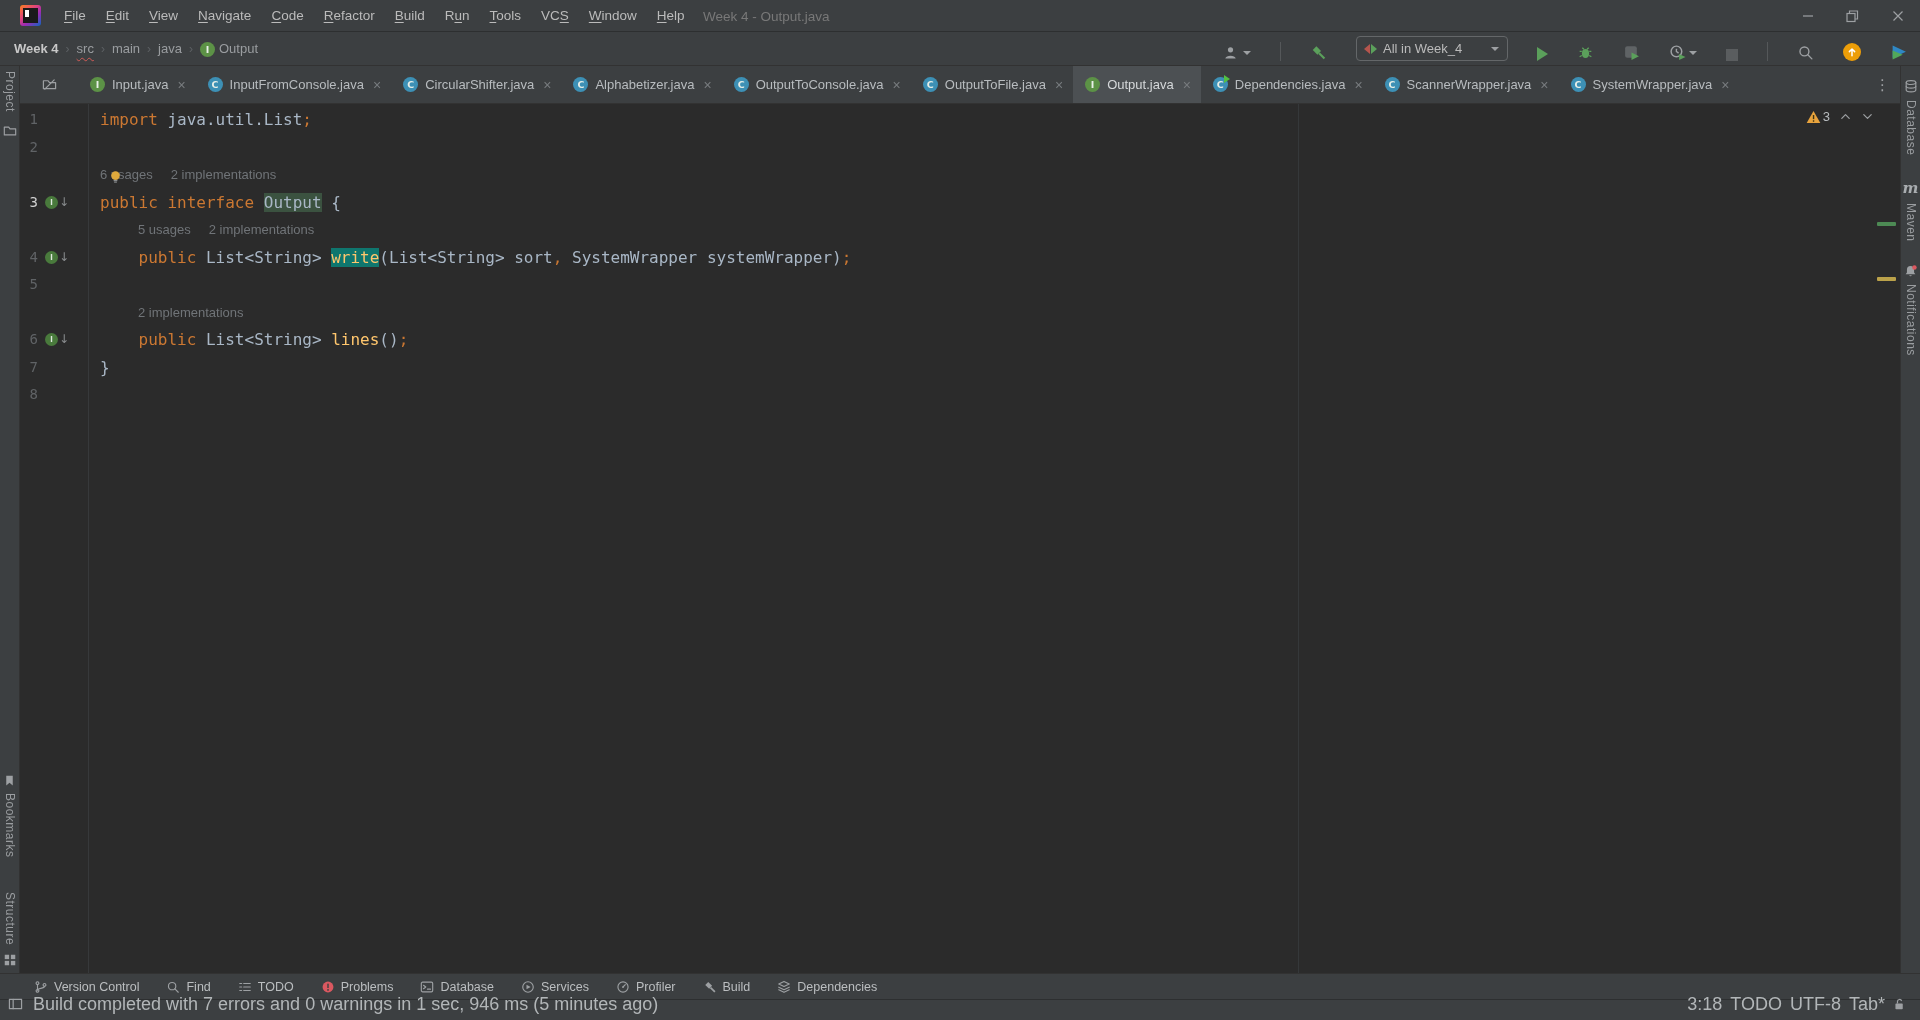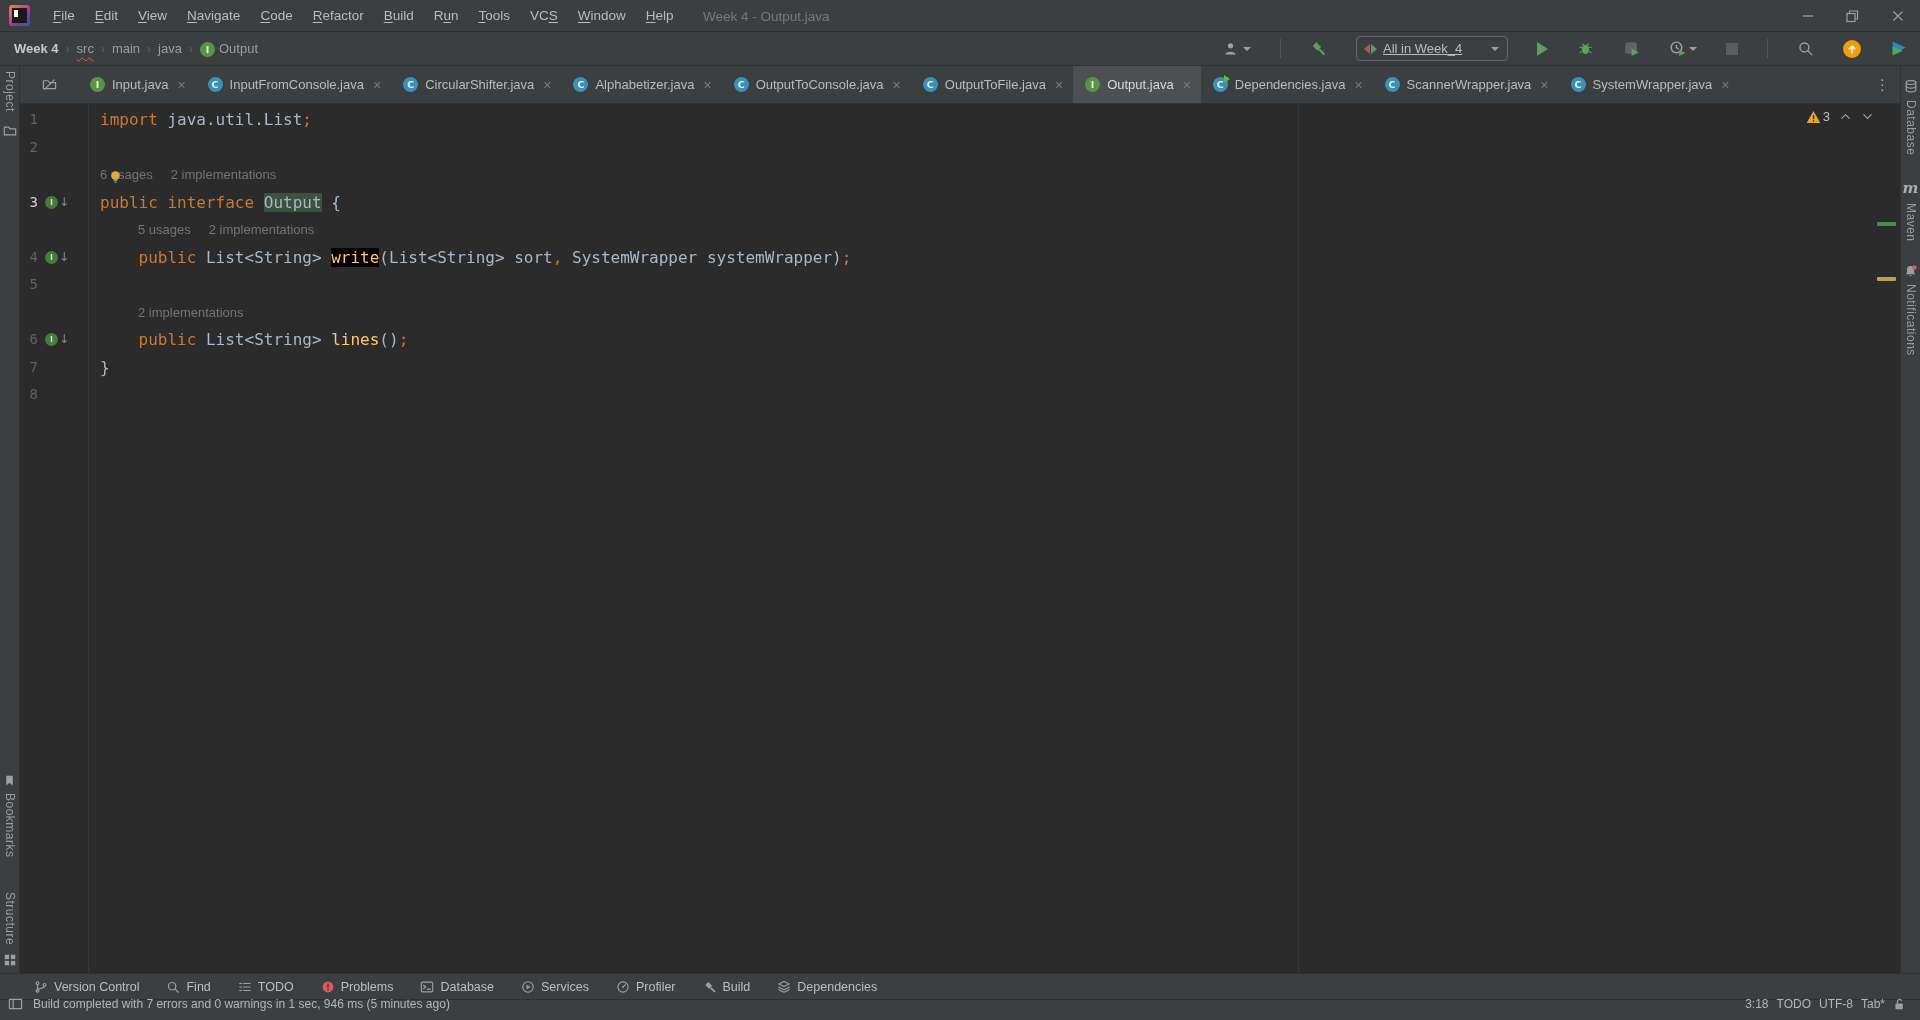--- a/index.html
+++ b/index.html
@@ -6,21 +6,21 @@
   html,body { width:1920px; height:1020px; overflow:hidden; }
   body {
     background:#2b2b2b;
     font-family:"Liberation Sans","DejaVu Sans",sans-serif;
     color:#bbbbbb; -webkit-font-smoothing:antialiased;
   }
   #app { width:1920px; height:1020px; display:flex; flex-direction:column; }
 
   
   .titlebar { height:32px; background:#3c3f41; display:flex; align-items:center;
-              border-bottom:1px solid #2d2f30; position:relative; flex:none; }
+              border-bottom:1px solid #2d2f30; position:relative; flex:none;padding-left:11px; }
   .logo { width:21px; height:21px; margin:0 13px 0 9px; border-radius:3px;
           background:linear-gradient(140deg,#fc801d 0%,#e1447d 38%,#9c2bb3 62%,#0b67c1 100%);
           position:relative; }
   .logo::after { content:""; position:absolute; left:3px; top:3px; width:15px; height:15px; background:#1a1a1a; }
   .logo .ij { position:absolute; left:5px; top:5px; width:4px; height:7px; border-left:2px solid #fff; border-right:2px solid #fff; z-index:1; }
   .menu { display:flex; align-items:center; height:100%; }
   .menu-item { padding:0 10px; font-size:13.5px; color:#bbbbbb; line-height:32px; cursor:default; }
   .menu-item u { text-underline-offset:2px; text-decoration-thickness:1px; }
   .win-title { position:absolute; left:703px; top:0; height:32px; display:flex; align-items:center;
                color:#787878; font-size:13.5px; }
@@ -30,21 +30,21 @@
 
   
   .toolbar2 { height:34px; background:#3c3f41; border-bottom:1px solid #323232;
               display:flex; align-items:center; justify-content:space-between; padding:0 12px 0 14px; flex:none; }
   .breadcrumbs { display:flex; align-items:center; gap:7px; font-size:13px; color:#9a9da0; }
   .crumb.bold { font-weight:bold; color:#c8c8c8; }
   .crumb.error { text-decoration:underline wavy #cf5b56 1px; text-underline-offset:4px; }
   .crumb-sep { color:#5c6063; font-size:12px; }
   .crumb .file-icon { margin-right:4px; }
 
-  .run-controls { display:flex; align-items:center; gap:29px;text-decoration:underline; }
+  .run-controls { display:flex; align-items:flex-end; gap:29px; }
   .tb-sep { width:1px; height:19px; background:#55585a; }
   .icon-btn { display:flex; align-items:center; justify-content:center; cursor:default; }
   .dd-arrow { width:0; height:0; border-left:4px solid transparent; border-right:4px solid transparent;
               border-top:4px solid #9da0a3; margin-left:3px; }
   .combo { height:25px; min-width:152px; border:1px solid #646769; border-radius:4px;
            display:flex; align-items:center; padding:0 8px 0 7px; gap:6px; font-size:13px; color:#bbb; }
   .cfg-tri { display:flex; }
   .cfg-tri .l { width:0;height:0;border-top:5px solid transparent;border-bottom:5px solid transparent;border-right:6px solid #b5554d; }
   .cfg-tri .r { width:0;height:0;border-top:5px solid transparent;border-bottom:5px solid transparent;border-left:6px solid #5ba05b; margin-left:1px; }
   .combo .lbl { flex:1; }
@@ -92,40 +92,40 @@
   .gmark { margin-left:7px; display:flex; align-items:center; gap:1px; }
   .gmark .gi { width:13px; height:13px; border-radius:50%; background:#497a3c; color:#dfe8df; font-size:9px;
                font-weight:bold; display:flex; align-items:center; justify-content:center; }
   .gmark .ga { color:#8a8d8f; font-size:12px; font-family:"DejaVu Sans",sans-serif; }
   .code { flex:1; border-left:1px solid transparent; padding-left:11px; font-family:"DejaVu Sans Mono",monospace;
           font-size:16px; white-space:pre; position:relative; }
   .code .k { color:#cc7832; }
   .code .t { color:#a9b7c6; }
   .code .m { color:#ffc66d; }
   .code .hlg { color:#a9b7c6; background:#3b5240; }
-  .code .hly { color:#ffc66d; background:#000000; }
+  .code .hly { color:#ffc66d; background:#0f766e; }
   .inlay { font-family:"Liberation Sans","DejaVu Sans",sans-serif; font-size:13px; color:#707478; }
   .inlay .part { margin-right:18px; }
   .inlay.ind1 { padding-left:49px; }
   .bulb { position:absolute; left:20px; top:5px; z-index:2; }
 
   .inspect { position:absolute; top:5px; right:26px; display:flex; align-items:center; gap:9px; }
   .inspect .cnt { font-size:13px; color:#b8bcbf; margin-left:2px; }
   .mark { position:absolute; width:19px; height:4px; right:4px; border-radius:1px; }
   .mark.green { top:118px; background:#4d8a54; }
   .mark.yellow { top:173px; background:#bba24a; }
 
   
   .bottombar { height:26px; background:#3c3f41; border-top:1px solid #323232; display:flex;
                align-items:center; padding-left:34px; gap:27px; flex:none; }
   .bb-item { display:flex; align-items:center; gap:6px; font-size:12.5px; color:#bbbec0; cursor:default;text-align:center; }
 
   
   .statusbar { height:21px; background:#3c3f41; border-top:1px solid #2d2f30; display:flex;
-               align-items:center; padding:0 14px 12px 8px; font-size:12px; color:#b2b6b8; flex:none; }
+               align-items:center; padding:0 14px 12px 8px; font-size:18px; color:#b2b6b8; flex:none; }
   .sb-msg { margin-left:10px; }
   .sb-right { margin-left:auto; display:flex; align-items:center; gap:8px; }
 
   svg.gray { stroke:#9da0a3; fill:none; stroke-width:1.3; stroke-linecap:round; stroke-linejoin:round; }
   svg .fillgray { fill:#9da0a3; stroke:none; }
 </style>
 </head>
 <body>
 
 <div id="app">

